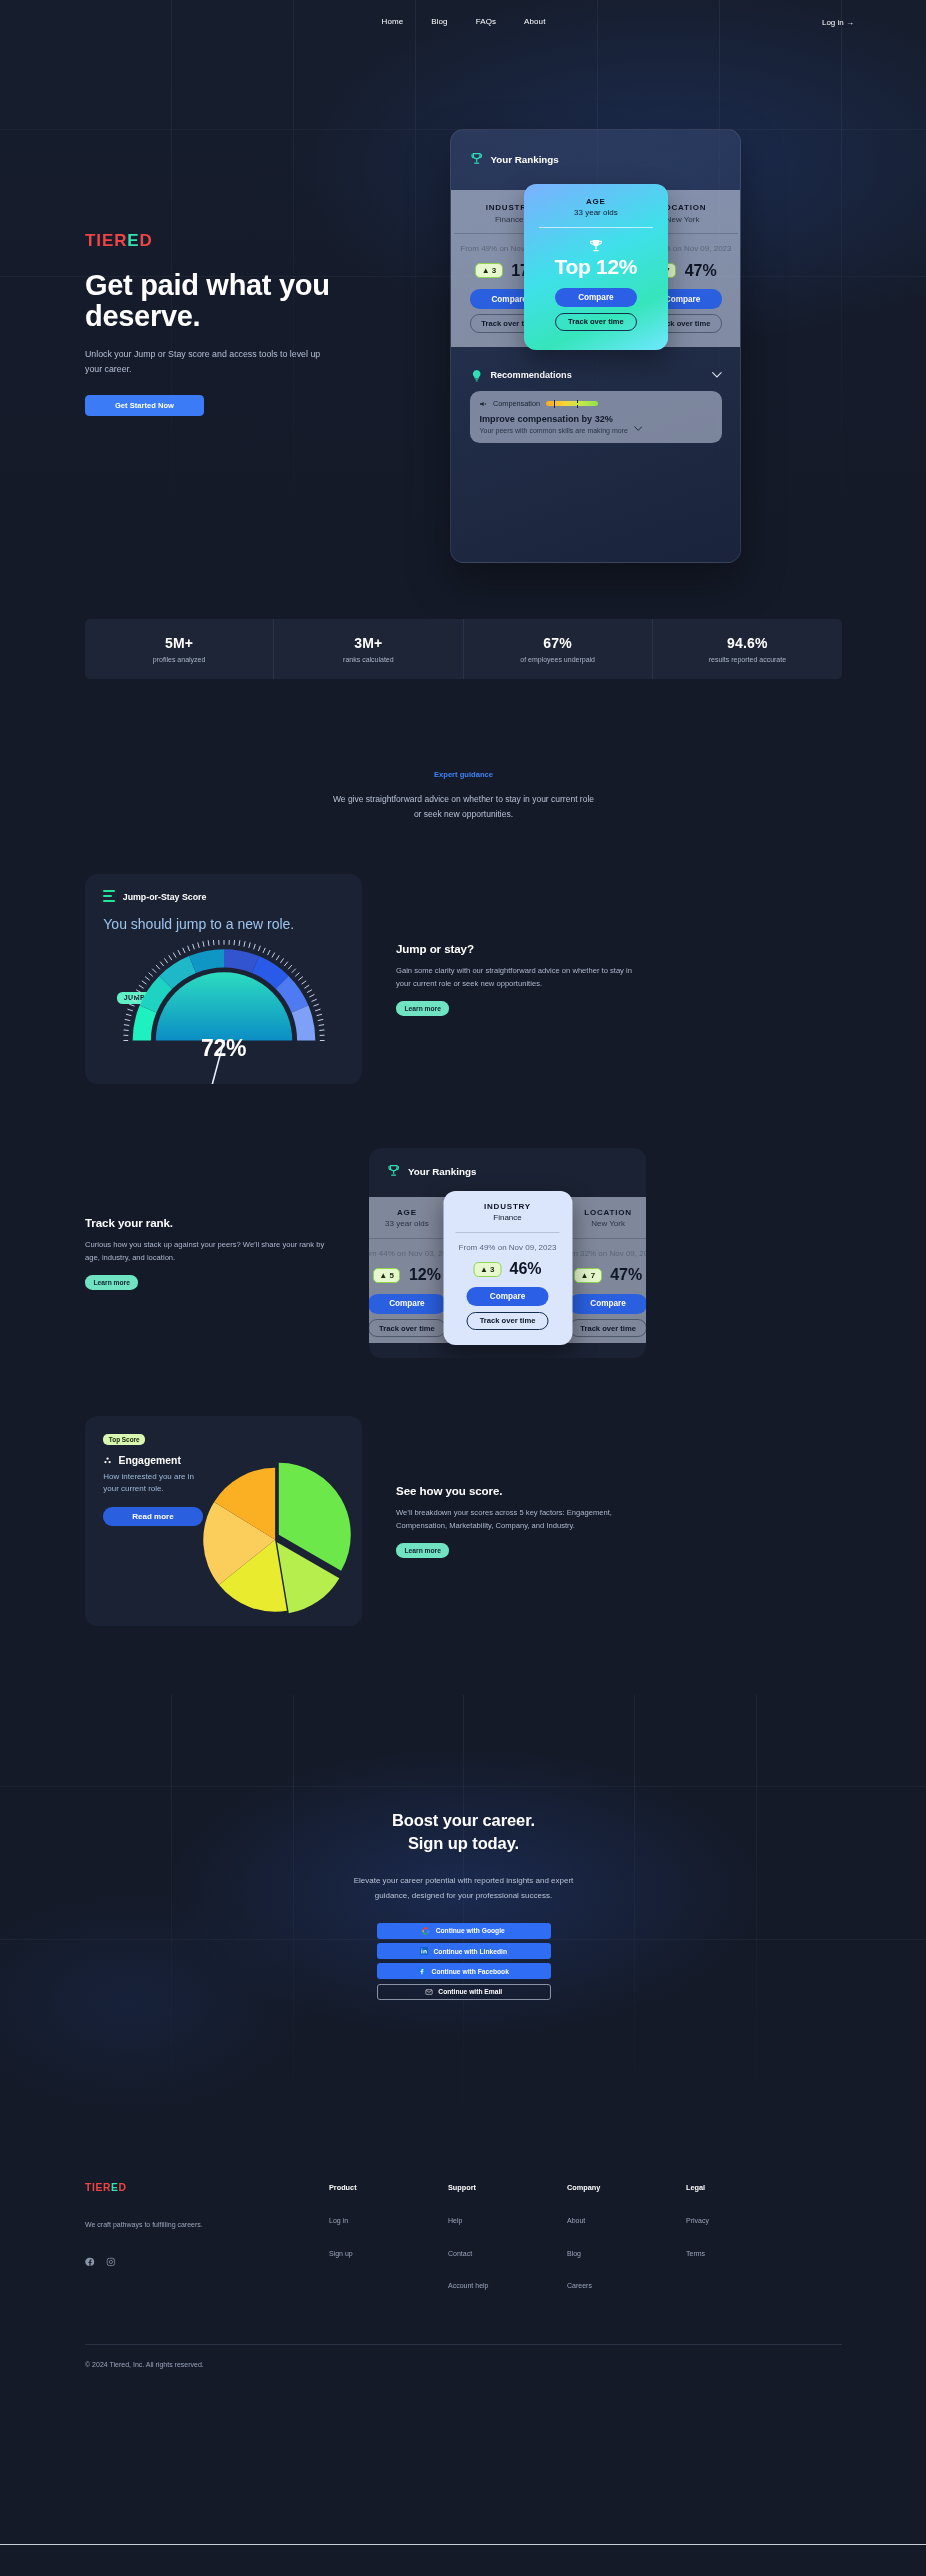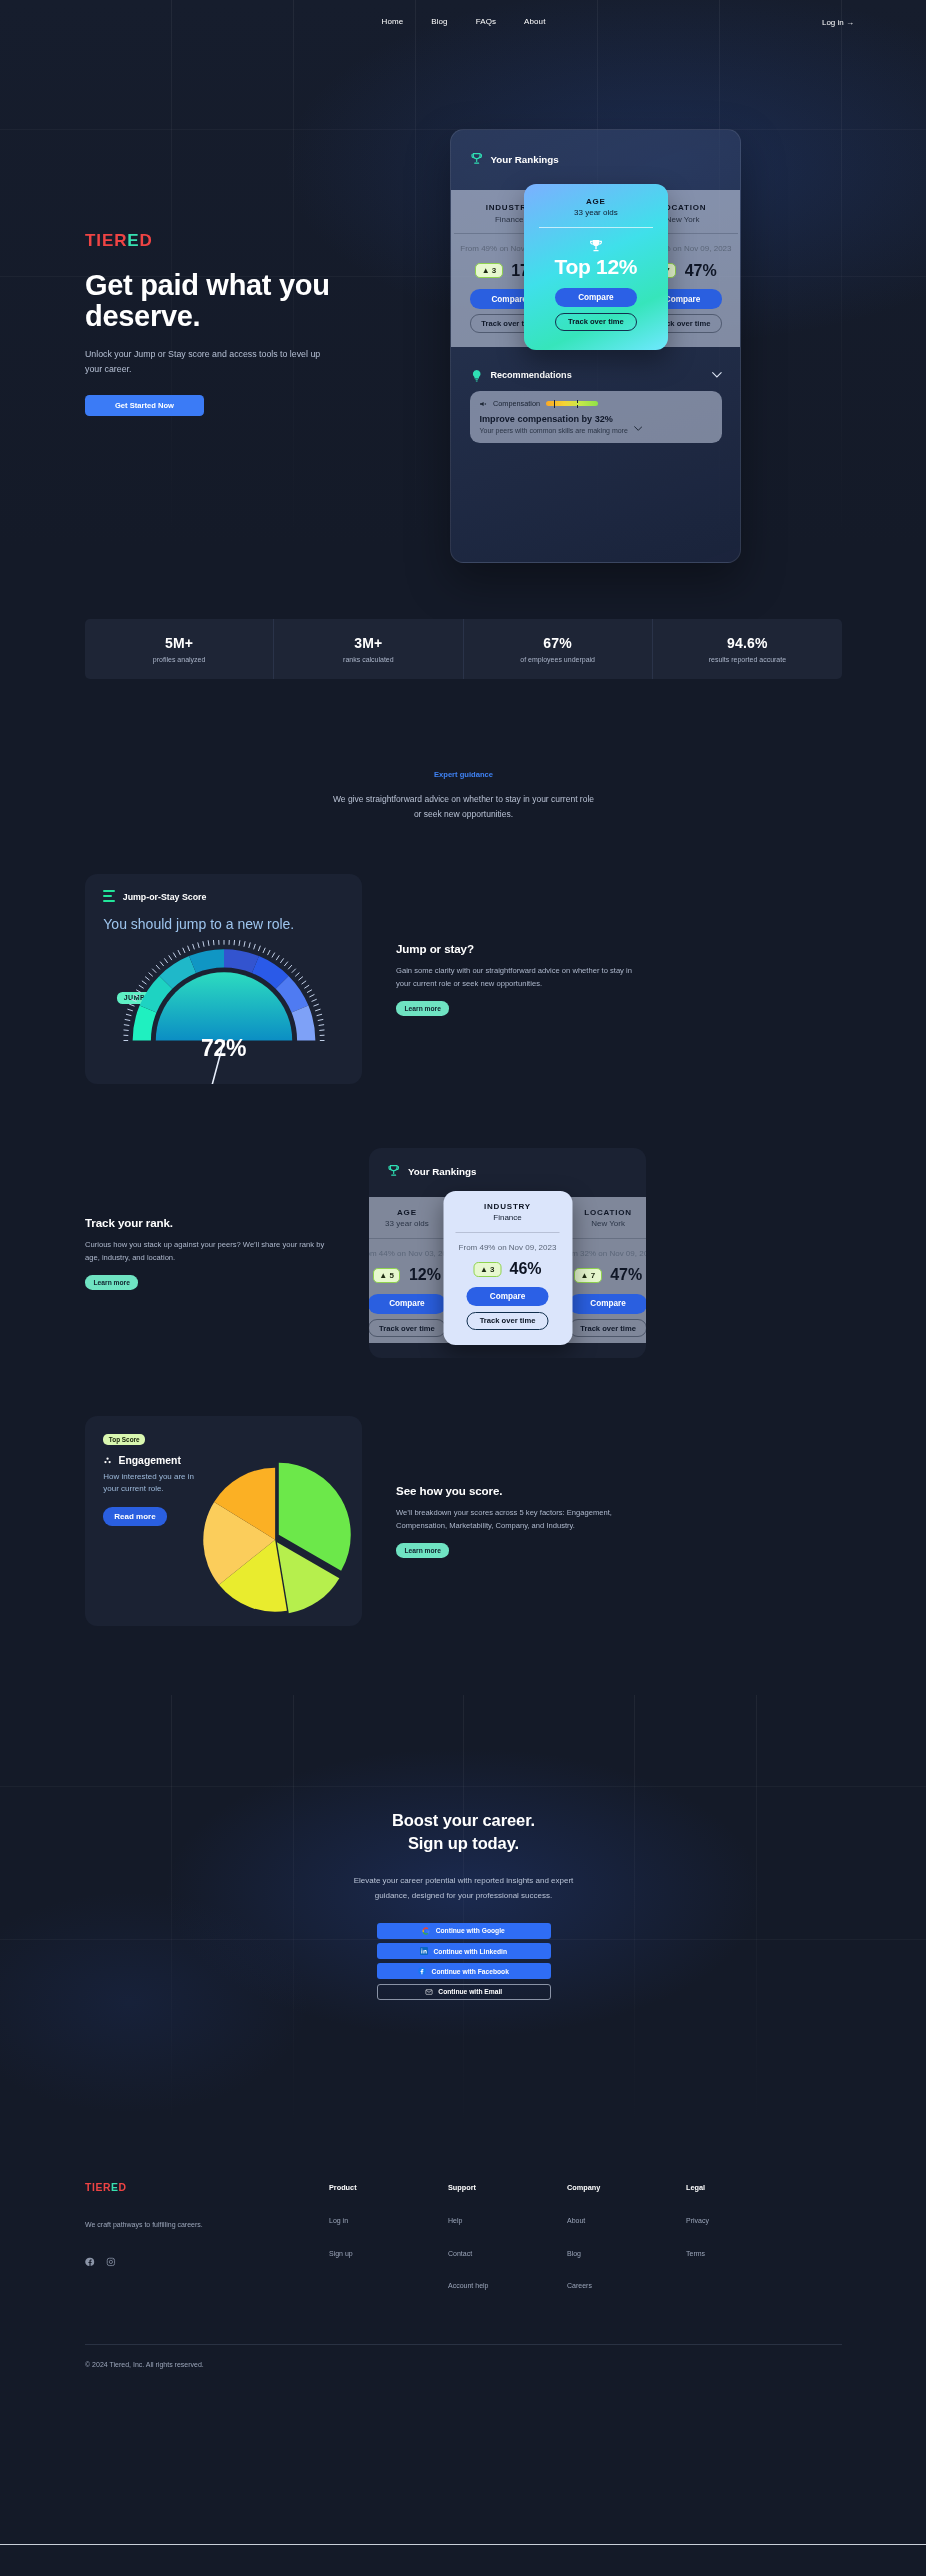--- a/index.html
+++ b/index.html
@@ -233,21 +233,21 @@
   .ecard { padding: 17px 18.3px; }
   .top-score {
     display: inline-block; background: #d9f7b0; color: #152109;
     font-size: 6.4px; font-weight: 700; padding: 1.8px 5.5px; border-radius: 4.9px;
   }
   .ehead { display: flex; align-items: center; gap: 6.1px; margin-top: 9.8px; }
   .ehead .t { color: #fff; font-size: 10.4px; font-weight: 700; }
   .edesc { color: #9db9d9; font-size: 8px; line-height: 1.5; margin-top: 5.5px; max-width: 98px; }
   .btn-blue {
     margin-top: 12.2px; display: inline-flex; align-items: center; justify-content: center;
-    height: 18.3px; padding: 0 11px; border-radius: 9.1px; background: #2a5fe0;
+    height: 18.3px; padding: 0 29px; border-radius: 9.1px; background: #2a5fe0;
     color: #fff; font-size: 8px; font-weight: 700; border: none; cursor: pointer;
   }
   .pie { position: absolute; right: -6.1px; top: 19.5px; width: 165px; height: 183px; }
 
   
   .cta { position: relative; z-index: 4; text-align: center; padding-top: 183px; }
   .cta h2 { color: #fff; font-size: 16.5px; font-weight: 800; line-height: 1.42; letter-spacing: -0.1px; }
   .cta p { color: #b9c3d6; font-size: 8px; line-height: 1.9; margin: 17px auto 0; max-width: 232px; }
   .auth { margin: 19.5px auto 0; width: 174px; display: flex; flex-direction: column; gap: 4.3px; }
   .auth button {

